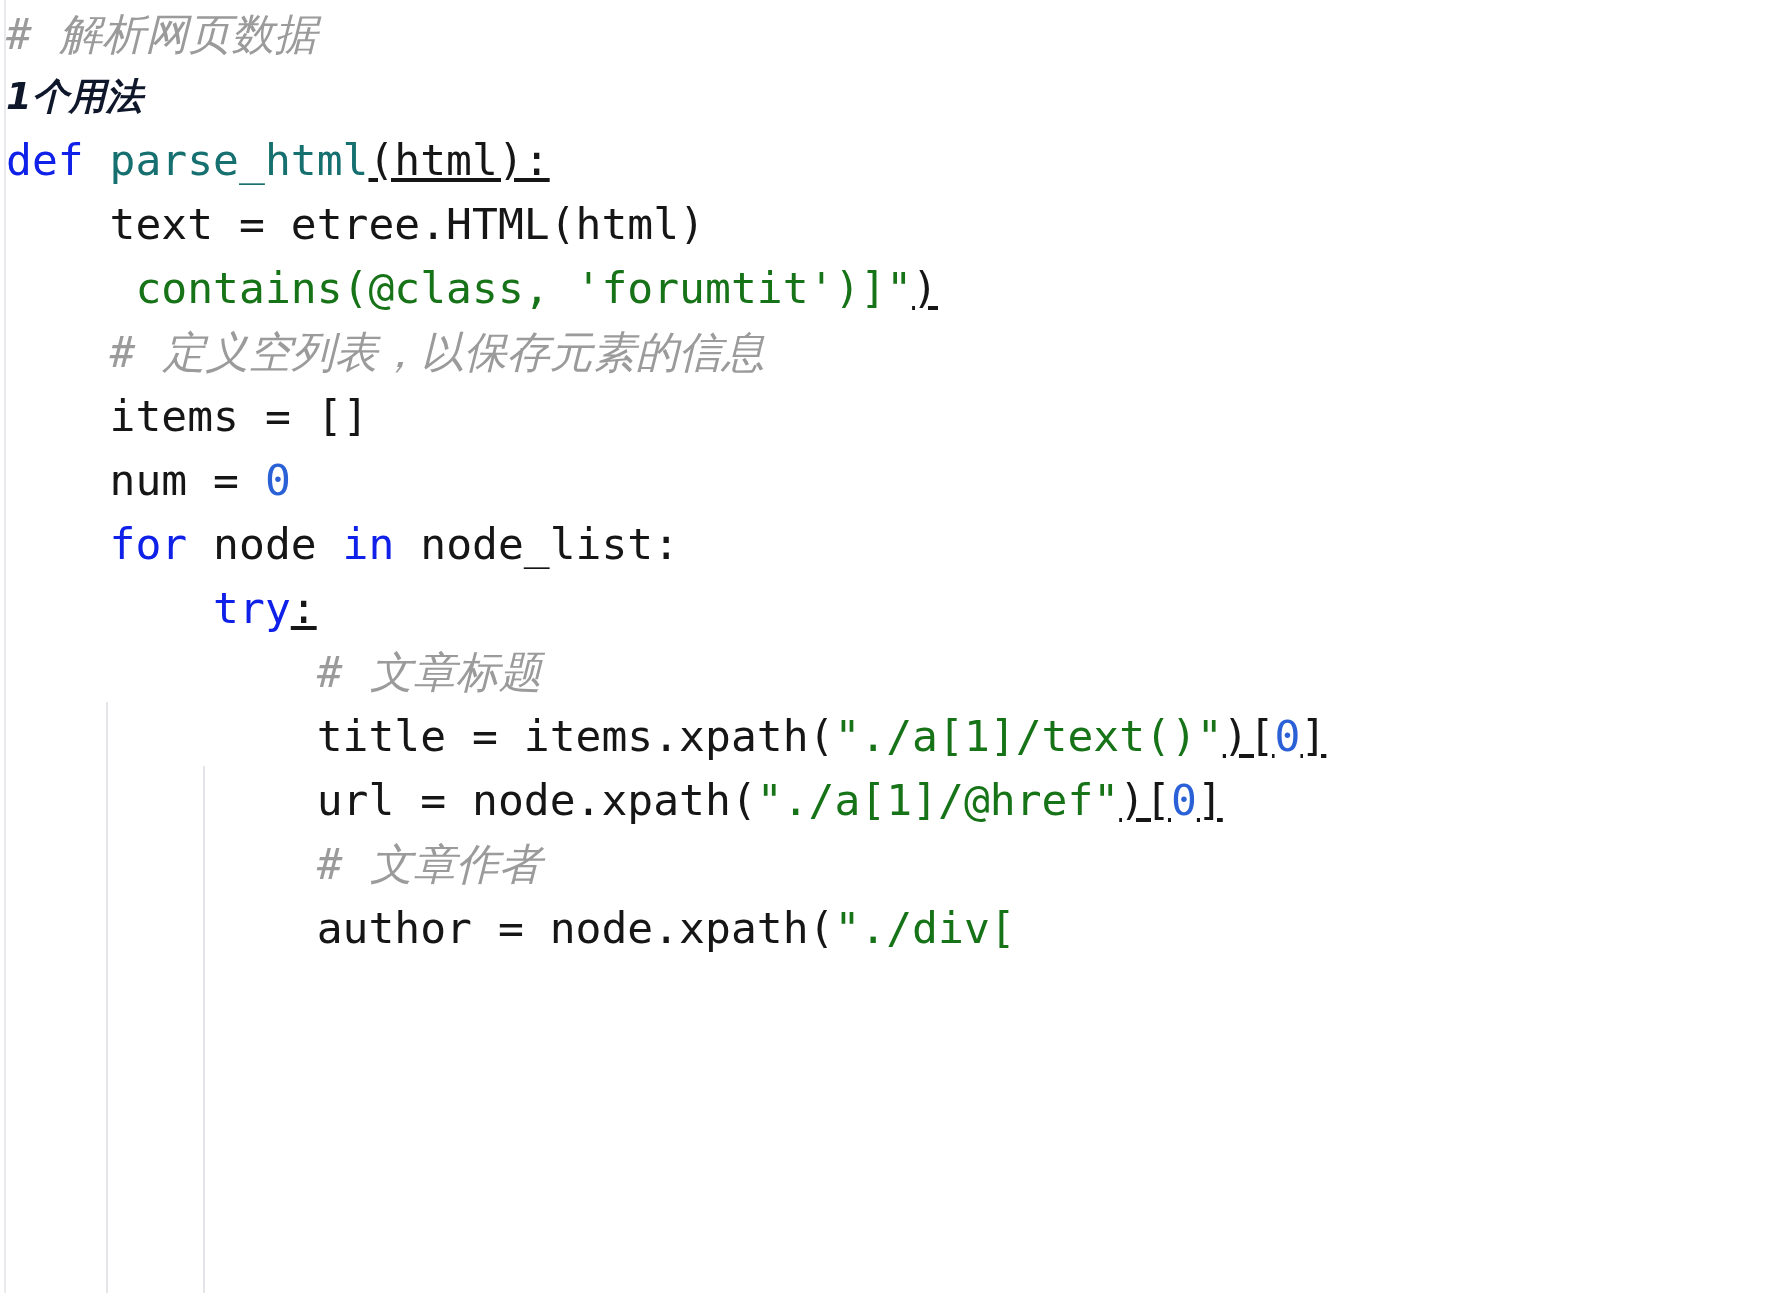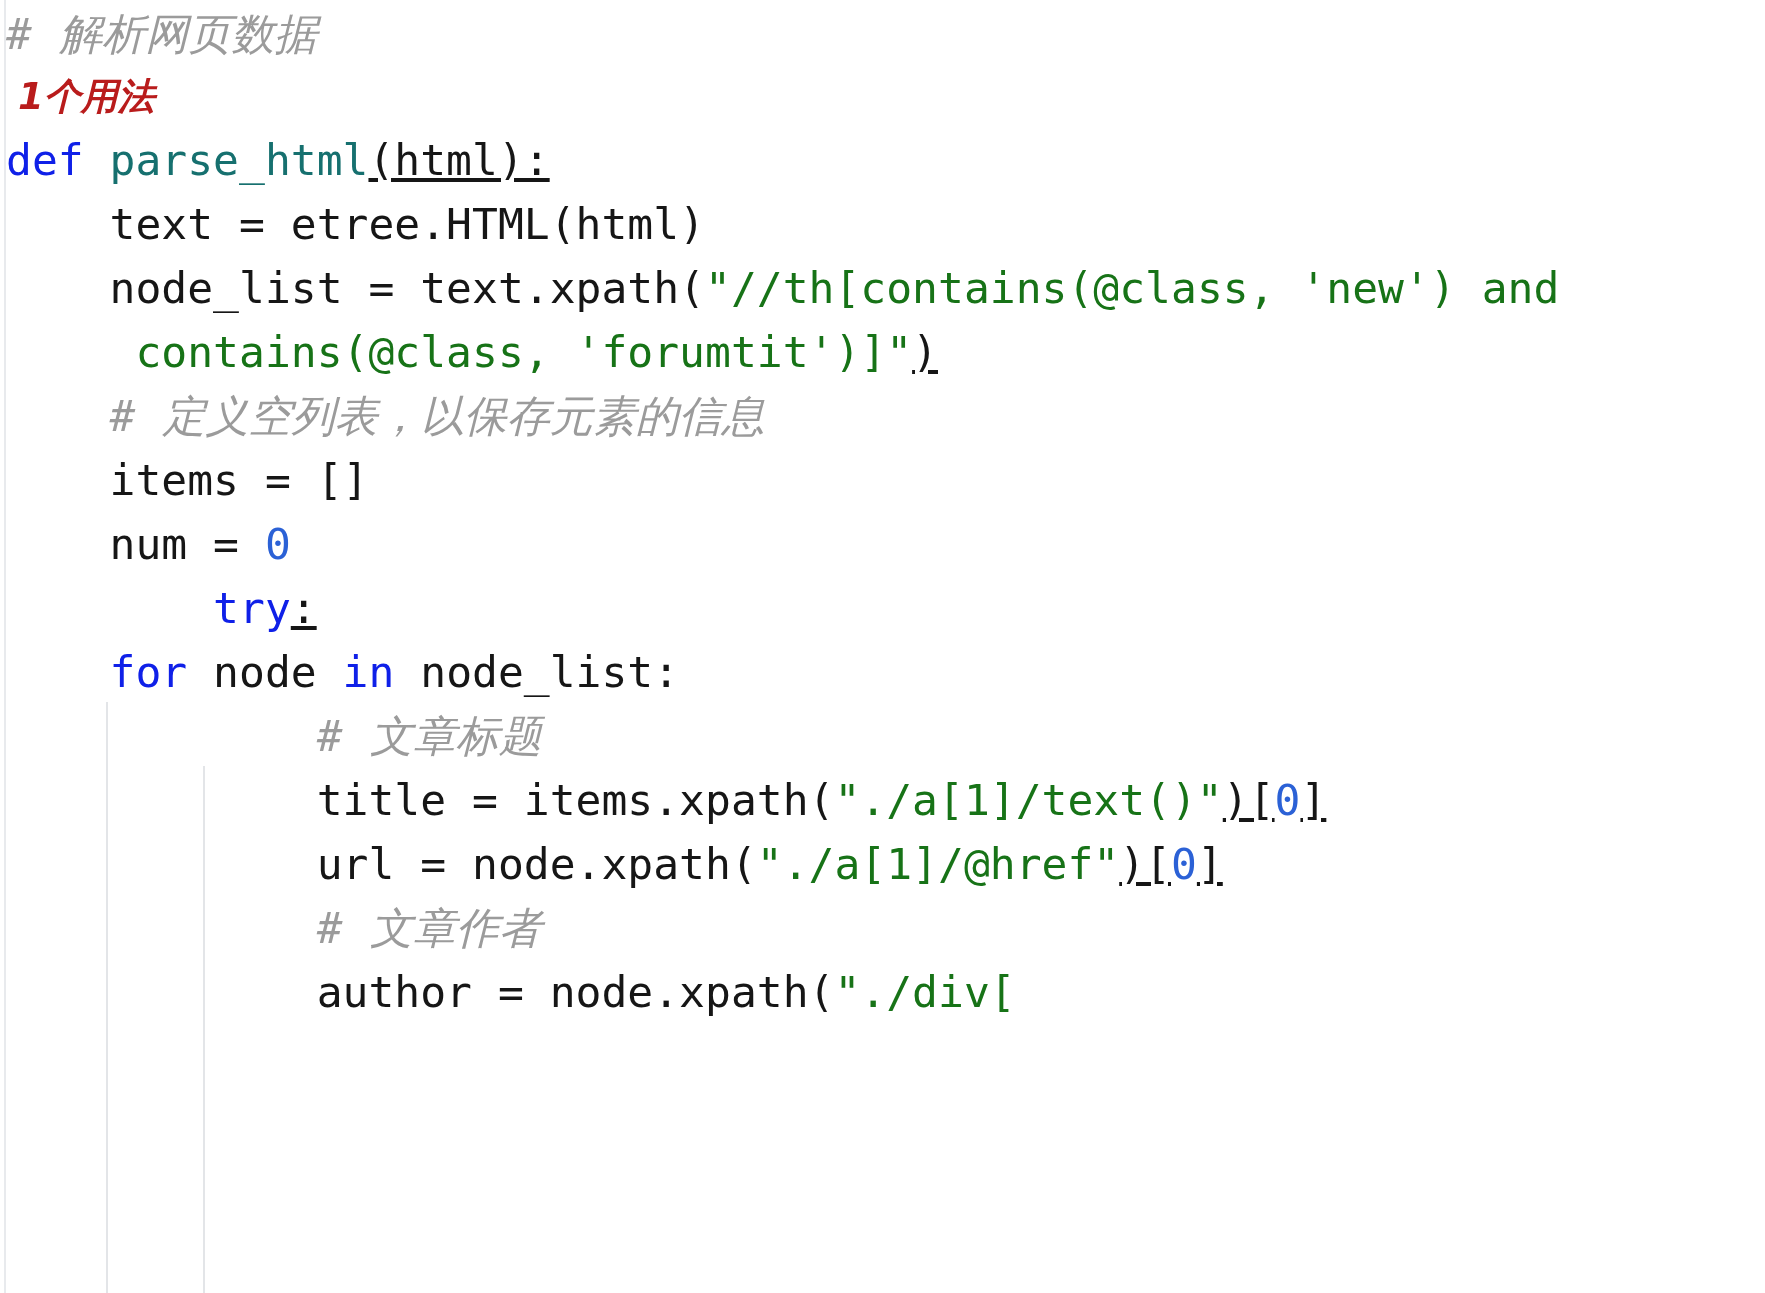--- a/index.html
+++ b/index.html
@@ -52,23 +52,22 @@
     color: #1a1a1a;
     letter-spacing: 0px;
   }
 
   .line.codelens {
     height: 62px;
     line-height: 62px;
     font-size: 37px;
     font-weight: bold;
     font-style: italic;
-    color: #b91c1c;
+    color: #0f172a;
     font-family: "DejaVu Sans", "Liberation Sans", sans-serif;
-    margin-left: 12px;
   }
 
   
   .kw    { color: #0f20e8; }        
   .fn    { color: #16706f; }        
   .str   { color: #177317; }        
   .num   { color: #2b61d6; }        
   .cmt   { color: #9b9b9b; font-style: italic;
            font-family: "DejaVu Serif", "Liberation Serif", serif; }
   .plain { color: #161616; }
@@ -104,34 +103,33 @@
   <div id="code">
 
     <div class="line"><span class="cmt-hash">#</span><span class="cmt">&nbsp; </span><span class="cmt">解析网页数据</span></div>
 
     <div class="line codelens">1个用法</div>
 
     <div class="line"><span class="kw">def</span><span class="plain"> </span><span class="fn">parse_html</span><span class="punct">(html):</span></div>
 
     <div class="line"><span class="plain">    </span><span class="plain">text = etree.HTML(html)</span></div>
 
-    <div class="line"><span class="plain">    </span><span class="plain">node_list = text.xpath(</span><span class="str">"//th[contains(@class, 'new') and</span></div>
 
     <div class="line"><span class="plain">    </span><span class="str"> contains(@class, 'forumtit')]"</span><span class="punct">)</span></div>
 
     <div class="line"><span class="plain">    </span><span class="cmt-hash">#</span><span class="cmt">&nbsp; </span><span class="cmt">定义空列表，以保存元素的信息</span></div>
 
     <div class="line"><span class="plain">    </span><span class="plain">items = []</span></div>
 
 
     <div class="line"><span class="plain">    </span><span class="plain">num = </span><span class="num">0</span></div>
 
+    <div class="line"><span class="plain">    </span><span class="kw">for</span><span class="plain"> node </span><span class="kw">in</span><span class="plain"> node_list:</span></div>
+
     <div class="line"><span class="plain">        </span><span class="kw">try</span><span class="punct">:</span></div>
-
-    <div class="line"><span class="plain">    </span><span class="kw">for</span><span class="plain"> node </span><span class="kw">in</span><span class="plain"> node_list:</span></div>
 
     <div class="line"><span class="plain">            </span><span class="cmt-hash">#</span><span class="cmt">&nbsp; </span><span class="cmt">文章标题</span></div>
 
     <div class="line"><span class="plain">            </span><span class="plain">title = items.xpath(</span><span class="str">"./a[1]/text()"</span><span class="punct">)[</span><span class="num">0</span><span class="punct">]</span></div>
 
 
     <div class="line"><span class="plain">            </span><span class="plain">url = node.xpath(</span><span class="str">"./a[1]/@href"</span><span class="punct">)[</span><span class="num">0</span><span class="punct">]</span></div>
 
     <div class="line"><span class="plain">            </span><span class="cmt-hash">#</span><span class="cmt">&nbsp; </span><span class="cmt">文章作者</span></div>
 

